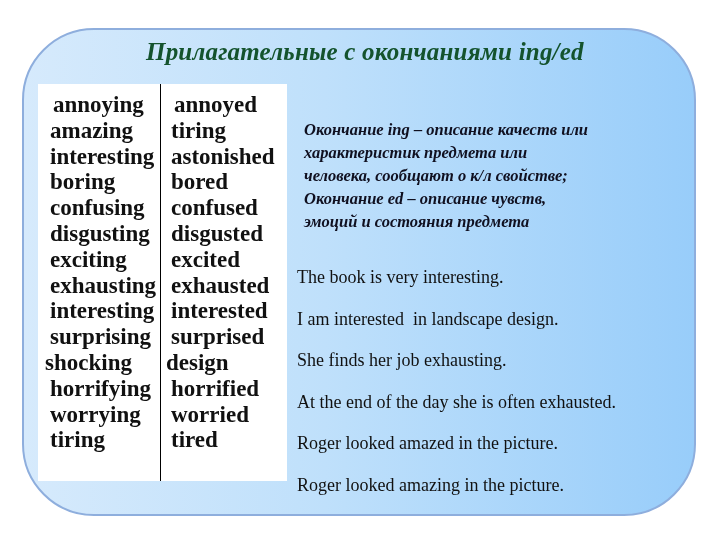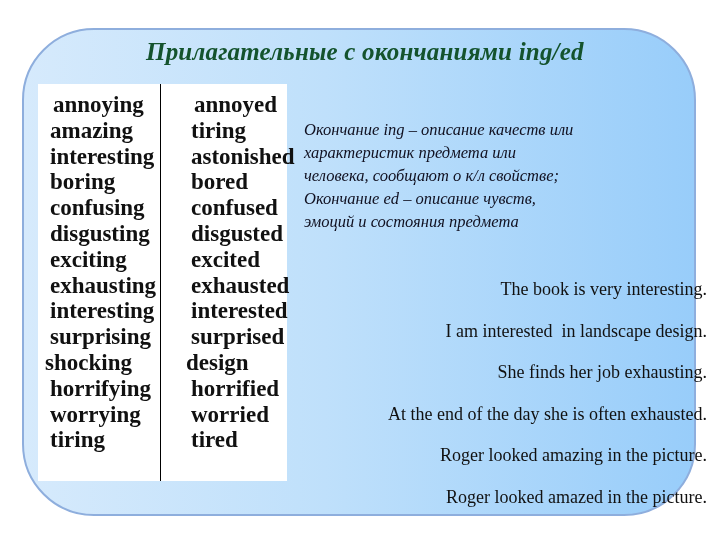--- a/index.html
+++ b/index.html
@@ -17,31 +17,31 @@
   }
   .word-table {
     position: absolute; left: 38px; top: 84px; width: 249px; height: 397px;
     background: #ffffff;
   }
   .divider {
     position: absolute; left: 122px; top: 0; width: 1px; height: 397px; background: #000;
   }
   .col { position: absolute; top: 8px; }
   .col-ing { left: 12px; }
-  .col-ed { left: 133px; margin-left: 20px; }
+  .col-ed { left: 133px; }
   .word {
     font-family: "Liberation Serif", serif; font-weight: bold; font-size: 23px;
     color: #111; height: 25.8px; line-height: 25.8px; white-space: nowrap;
   }
   .rules {
     position: absolute; left: 304px; top: 118px; width: 390px;
-    font-family: "Liberation Serif", serif; font-weight: normal; font-style: italic;
+    font-family: "Liberation Serif", serif; font-weight: bold; font-style: italic;
     font-size: 16.5px; color: #101020; line-height: 23px;
   }
-  .examples { position: absolute; left: 297px; top: 274px; width: 410px; text-align: right; }
+  .examples { position: absolute; left: 297px; top: 262px; width: 410px; }
   .example {
     font-family: "Liberation Serif", serif; font-size: 18px; color: #111;
     height: 41.5px; line-height: 30px; white-space: nowrap;
   }
 </style>
 </head>
 <body>
 
 <div class="frame"></div>
 
@@ -89,15 +89,15 @@
   <div>человека, сообщают о к/л свойстве;</div>
   <div>Окончание ed – описание чувств,</div>
   <div>эмоций и состояния предмета</div>
 </div>
 
 <div class="examples">
   <div class="example">The book is very interesting.</div>
   <div class="example" style="white-space:pre">I am interested  in landscape design.</div>
   <div class="example">She finds her job exhausting.</div>
   <div class="example">At the end of the day she is often exhausted.</div>
+  <div class="example">Roger looked amazed in the picture.</div>
   <div class="example">Roger looked amazing in the picture.</div>
-  <div class="example">Roger looked amazed in the picture.</div>
 </div>
 
 </body></html>

